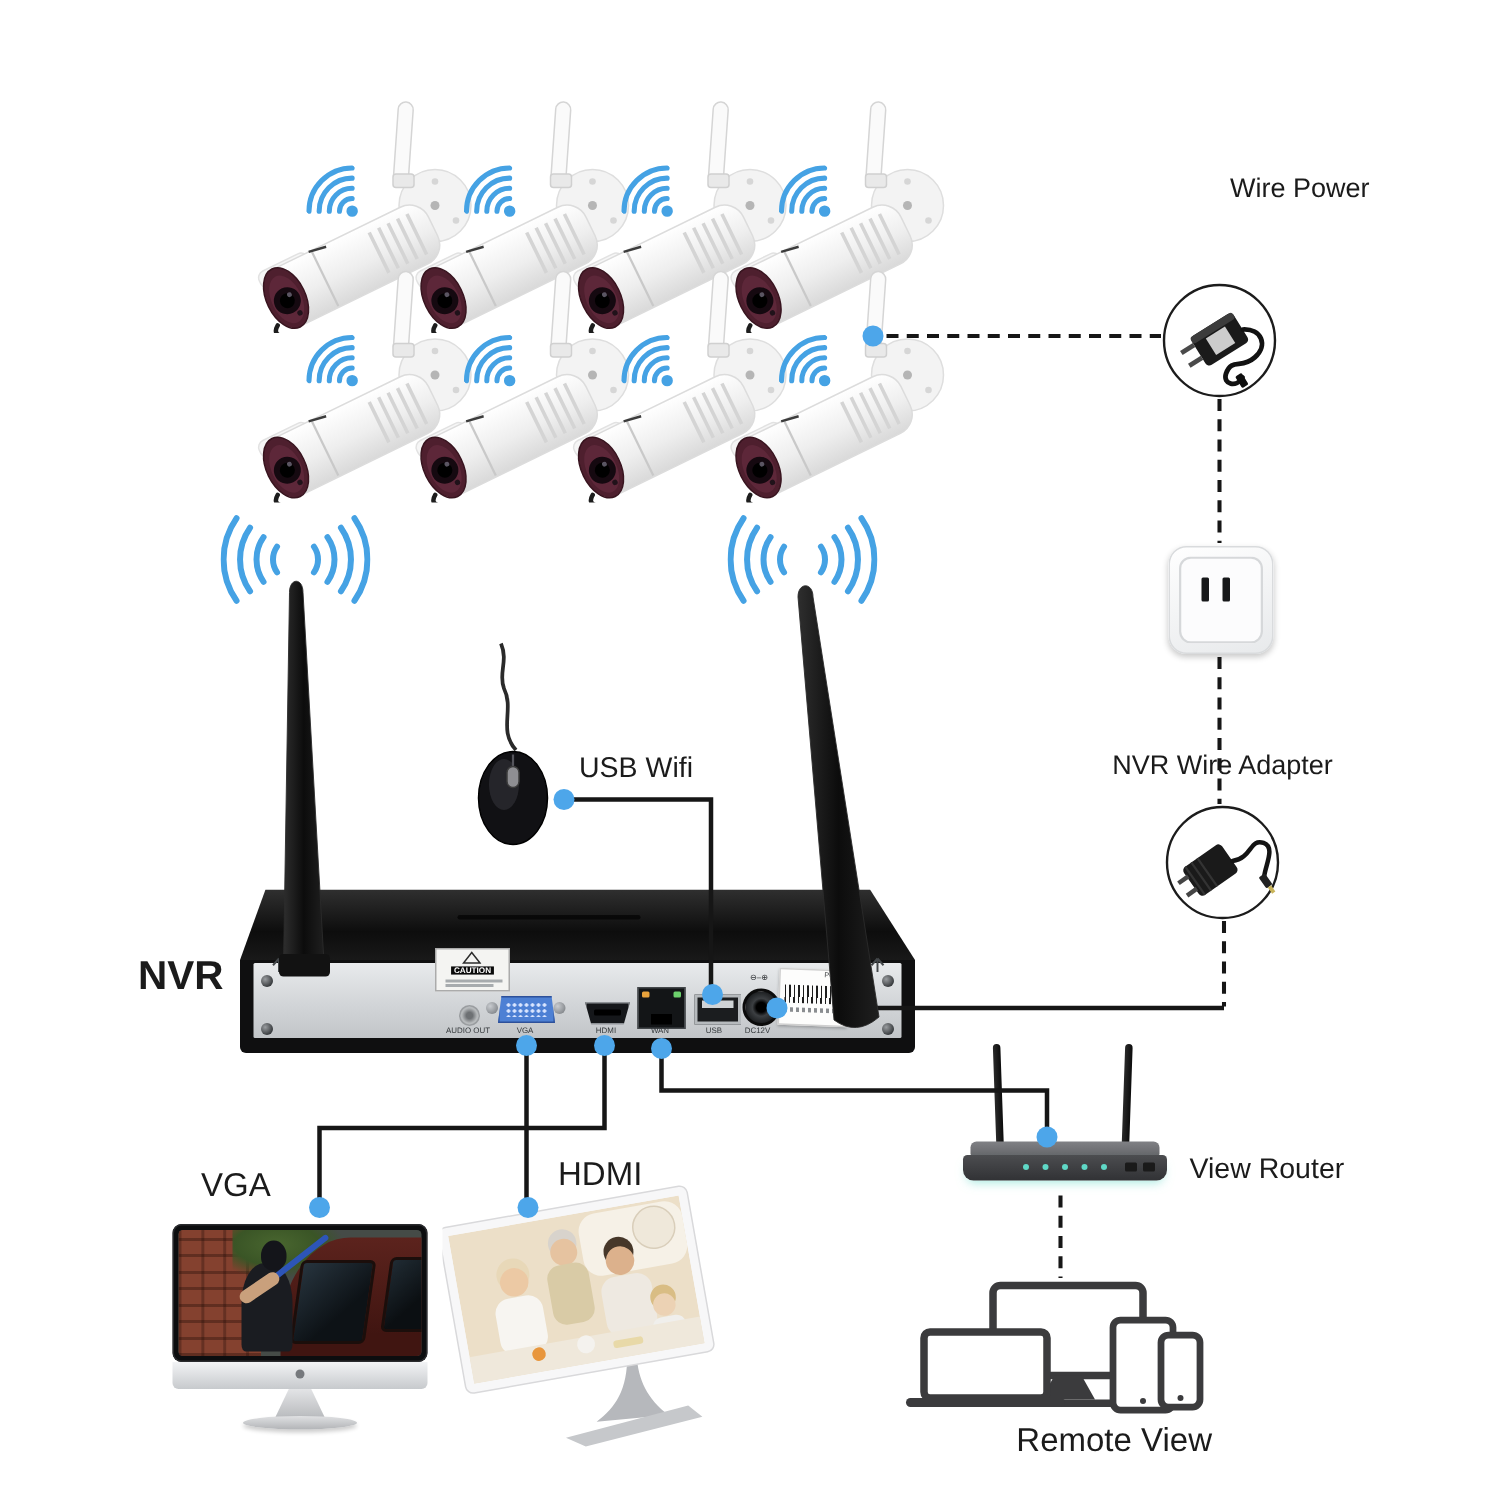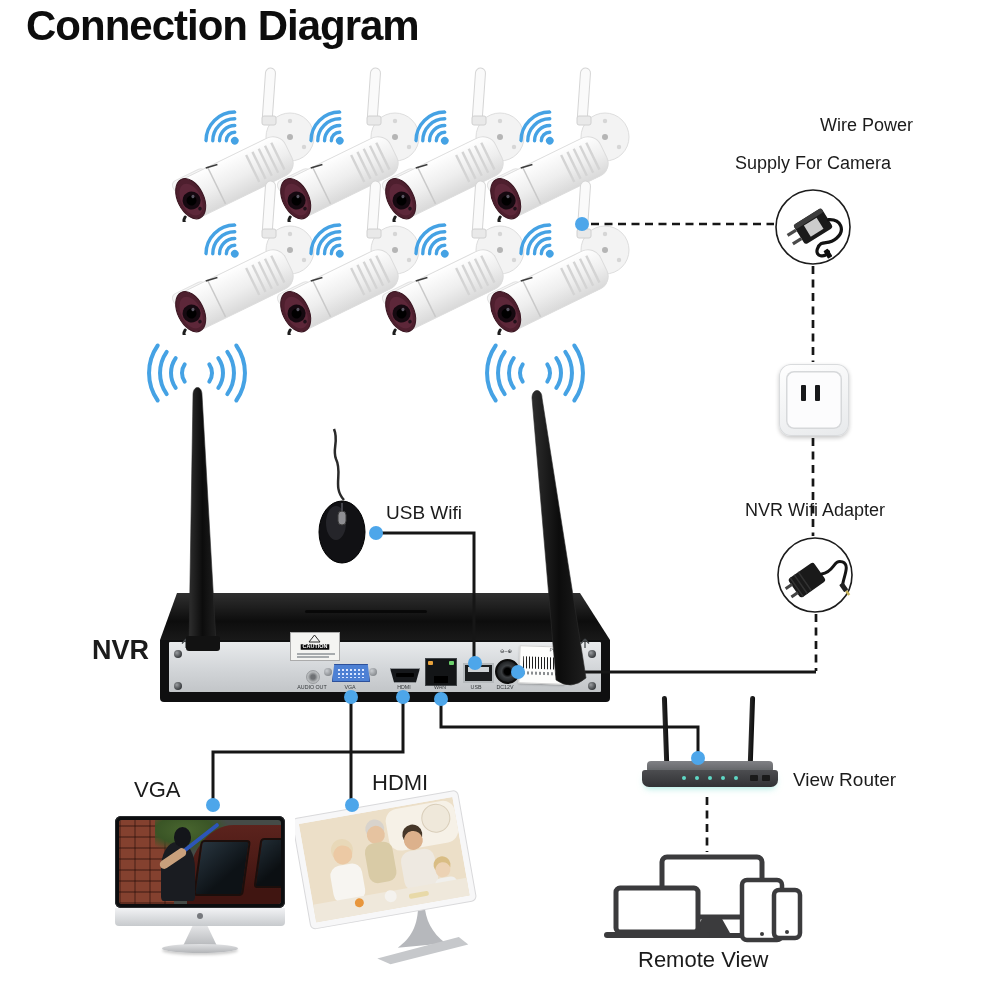--- a/index.html
+++ b/index.html
@@ -9,21 +9,21 @@
   .lbl{position:absolute;color:#1b1b1b;white-space:nowrap;}
   #title{left:26px;top:2px;font-size:42px;font-weight:700;letter-spacing:-1px;color:#0d0d0d;z-index:2;}
   #lbl-wire1{left:713px;top:115px;width:200px;text-align:right;font-size:18px;z-index:2;}
   #lbl-wire2{left:703px;top:153px;width:220px;text-align:center;font-size:18px;z-index:2;}
   #lbl-nvr-adapter{left:705px;top:500px;width:220px;text-align:center;font-size:18px;z-index:2;}
   #lbl-usb-port{left:386px;top:502px;font-size:19px;z-index:2;}
   #lbl-nvr{left:92px;top:635px;font-size:27px;font-weight:700;z-index:7;}
   #lbl-vga{left:134px;top:777px;font-size:22px;z-index:2;}
   #lbl-hdmi{left:372px;top:770px;font-size:22px;z-index:2;}
   #lbl-router{left:793px;top:769px;font-size:19px;z-index:2;}
-  #lbl-remote{left:638px;top:947px;width:170px;text-align:left;font-size:22px;z-index:2;}
+  #lbl-remote{left:638px;top:947px;width:170px;text-align:right;font-size:22px;z-index:2;}
 
   #camera-grid{position:absolute;left:0;top:0;z-index:3;}
   .camera{position:absolute;width:175px;height:160px;}
   .camera .fan{position:absolute;left:62px;top:46px;transform:rotate(-45deg);}
 
   #wires{position:absolute;left:0;top:0;z-index:5;pointer-events:none;}
   #antenna-layer{position:absolute;left:140px;top:380px;z-index:6;pointer-events:none;}
   #dots-layer{position:absolute;left:0;top:0;z-index:8;pointer-events:none;}
 
   
@@ -180,21 +180,20 @@
         <path d="M71.3,19.1 A26,26 0 0 1 71.3,48.9"></path>
         <path d="M80.3,12.8 A37,37 0 0 1 80.3,55.2"></path>
         <path d="M89.3,6.5 A48,48 0 0 1 89.3,61.5"></path>
       </g>
     </symbol>
   </defs>
 </svg>
 
 <div id="stage">
 
-  <div class="lbl" id="title">Connection Diagram</div>
 
   <div id="camera-grid">
       <div class="camera" style="left: 140px; top: 62px;"><svg viewBox="0 0 175 160" width="175" height="160">
           <use href="#sym-camera"></use>
         </svg><svg class="fan" viewBox="0 0 52 52" width="44" height="44">
           <use href="#sym-wifi-fan"></use>
         </svg></div>
       <div class="camera" style="left: 245px; top: 62px;"><svg viewBox="0 0 175 160" width="175" height="160">
           <use href="#sym-camera"></use>
         </svg><svg class="fan" viewBox="0 0 52 52" width="44" height="44">
@@ -233,22 +232,21 @@
     </div>
 
   <svg class="wifi-big" style="left:147px;top:339px" width="100" height="70" viewBox="0 0 100 70">
       <use href="#sym-wifi-big"></use>
     </svg>
   <svg class="wifi-big" style="left:485px;top:339px" width="100" height="70" viewBox="0 0 100 70">
       <use href="#sym-wifi-big"></use>
     </svg>
 
   <div class="lbl" id="lbl-wire1">Wire Power</div>
-  <div class="lbl" id="lbl-wire2">Supply For Camera</div>
-  <div class="lbl" id="lbl-nvr-adapter">NVR Wifi Adapter</div>
+  <div class="lbl" id="lbl-nvr-adapter">NVR Wire Adapter</div>
   <div class="lbl" id="lbl-usb-port">USB Wifi</div>
   <div class="lbl" id="lbl-nvr">NVR</div>
   <div class="lbl" id="lbl-vga">VGA</div>
   <div class="lbl" id="lbl-hdmi">HDMI</div>
   <div class="lbl" id="lbl-router">View Router</div>
   <div class="lbl" id="lbl-remote">Remote View</div>
 
   <div class="abs" id="outlet">
     <div class="inner"></div>
     <div class="slot l"></div>

